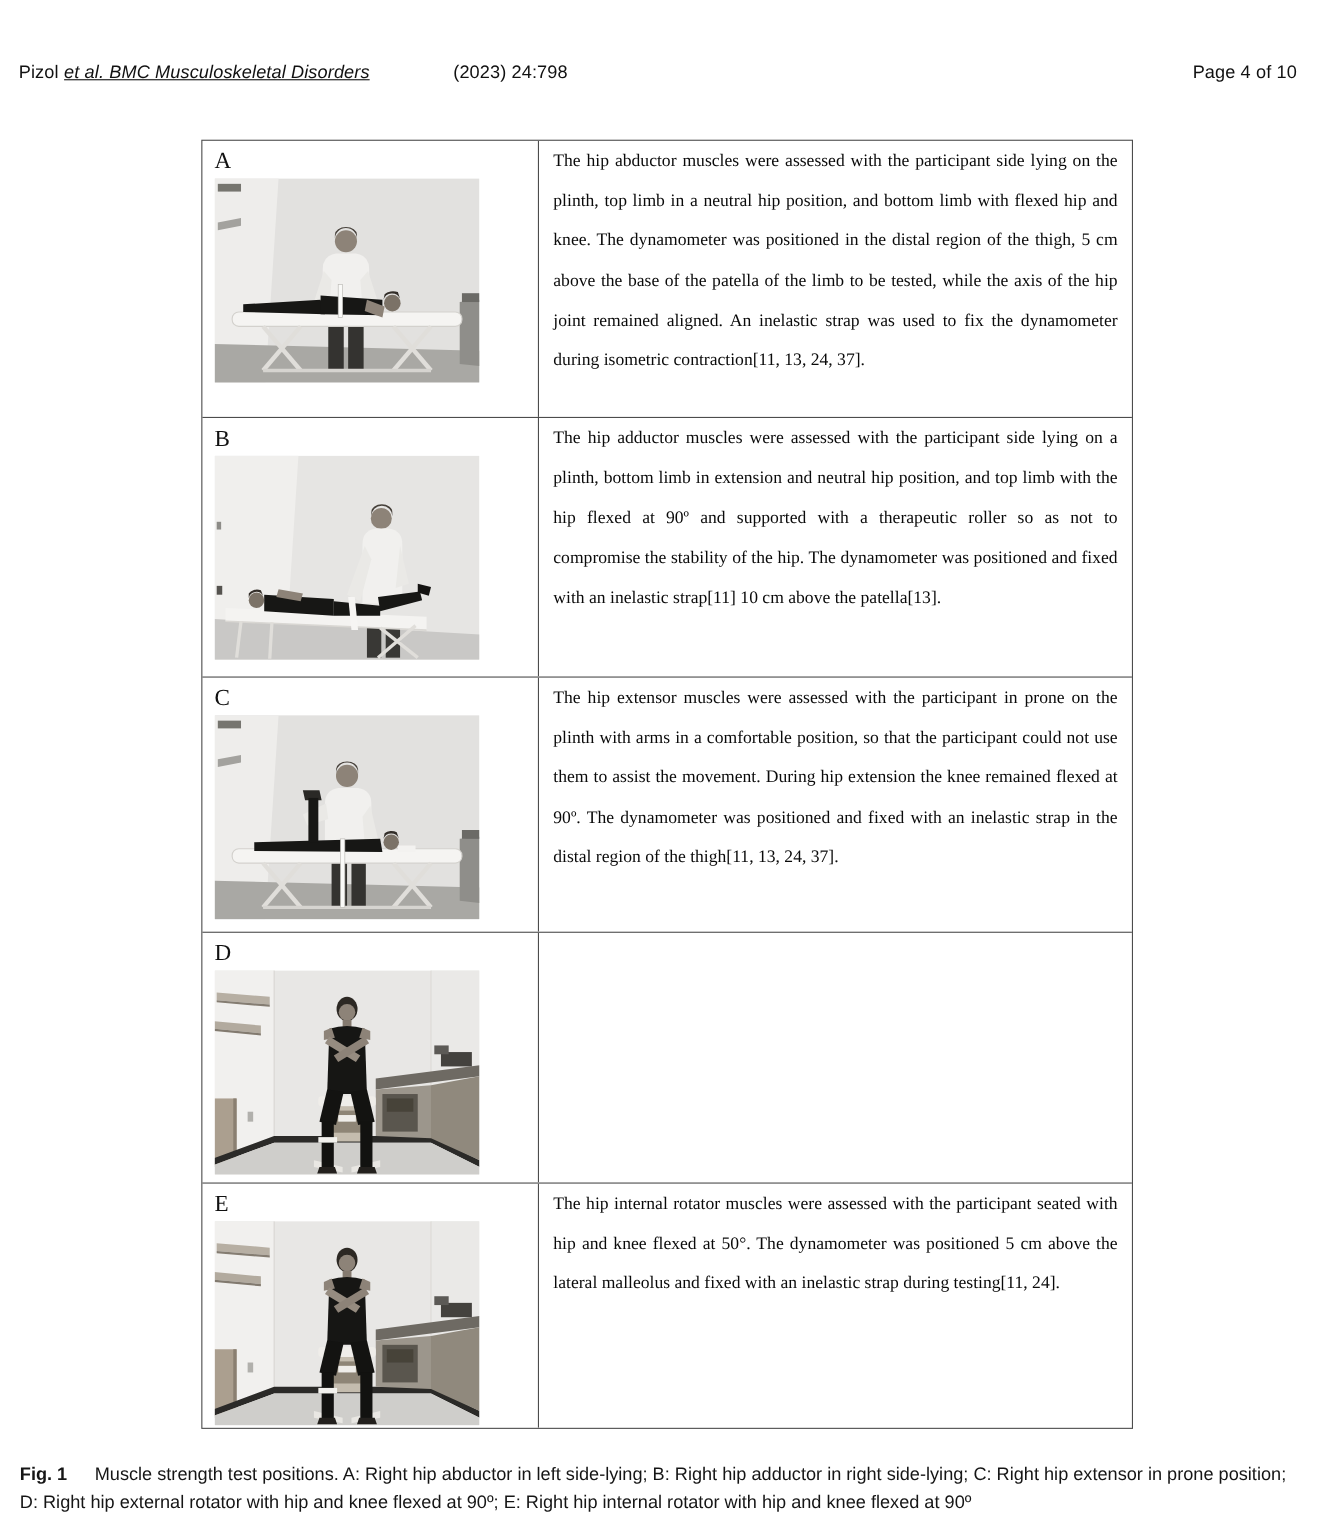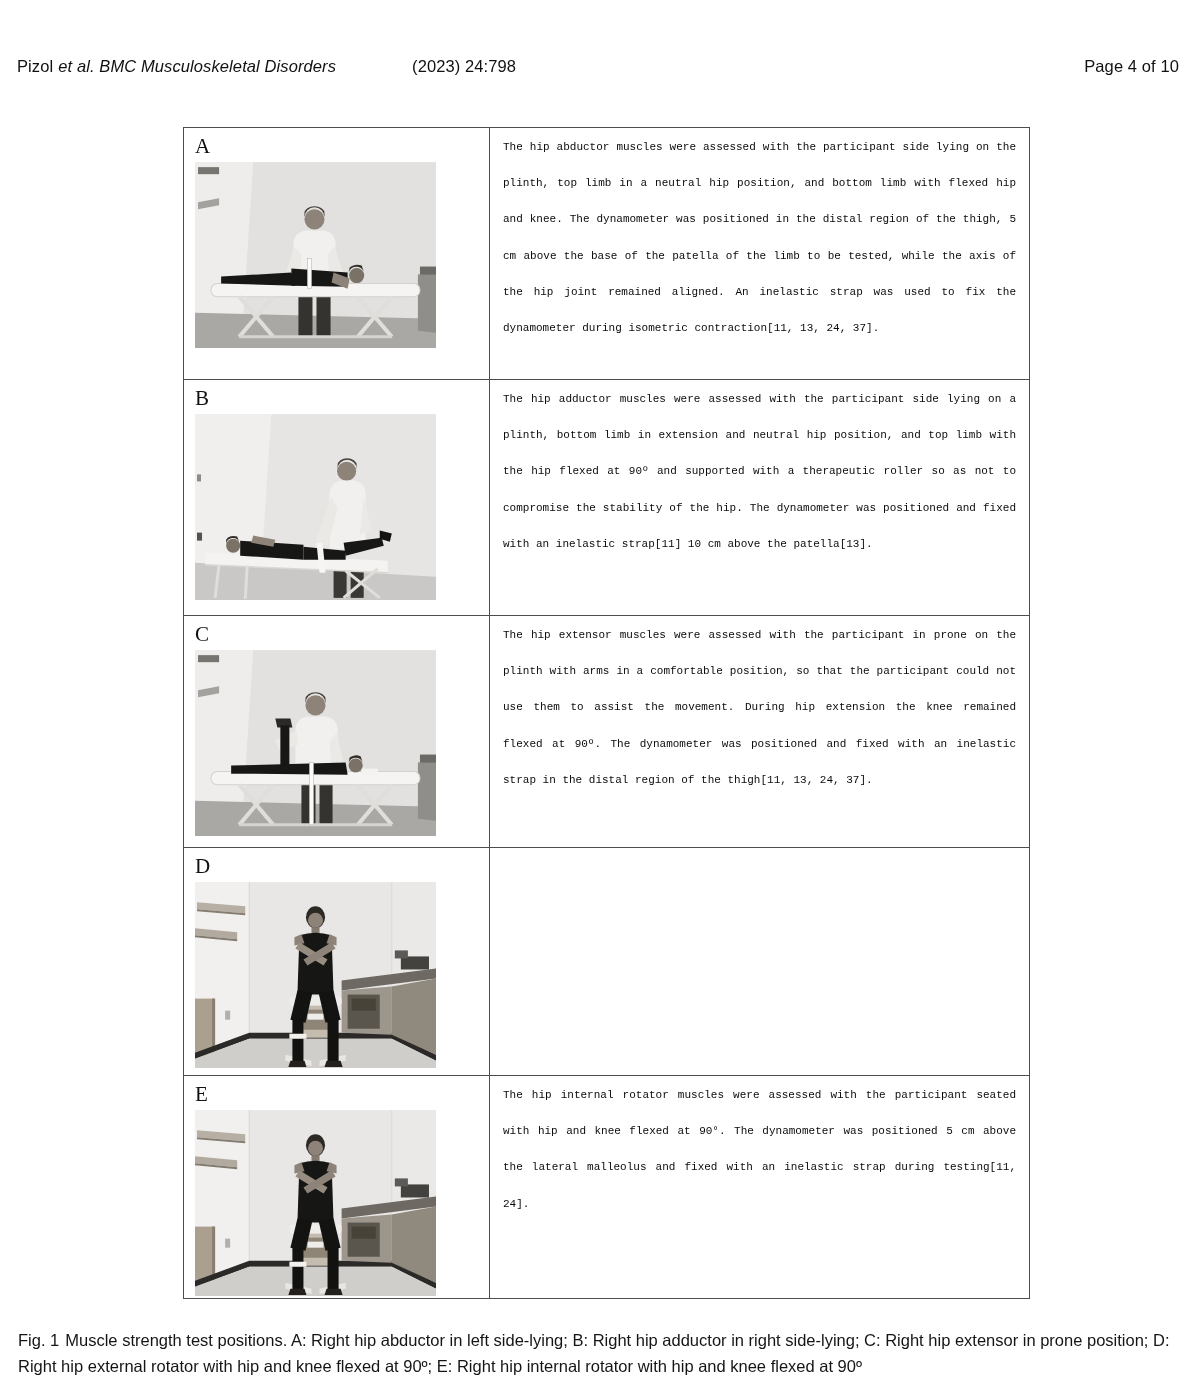--- a/index.html
+++ b/index.html
@@ -8,21 +8,21 @@
     width:1198px; height:1386px; position:relative;
     font-family:"Liberation Sans", sans-serif; color:#000;
     overflow:hidden;
   }
   
   .page-header {
     position:absolute; top:13px; left:17px; right:19px;
     display:flex; align-items:baseline;
     font-size:16.5px; color:#111; letter-spacing:0.1px;
   }
-  .h-italic { font-style:italic; margin-left:5px; }
+  .h-italic { font-style:italic; margin-left:5px;text-decoration:underline; }
   .h-citation { margin-left:76px; }
   .header-right { margin-left:auto;margin-top:44px; }
   
   .figure-table {
     position:absolute; left:183px; top:127px; width:847px;
     border:1.5px solid #4c4c4c; background:#fff;
   }
   .fig-row { display:flex; border-top:1px solid #4c4c4c; overflow:hidden; }
   .fig-row:first-child { border-top:none; }
   .row-a { height:251px; } .row-b { height:236px; } .row-c { height:232px; }
@@ -31,29 +31,29 @@
     width:306px; flex:0 0 306px; border-right:1px solid #4c4c4c;
     padding:5px 0 0 11px; overflow:hidden;
   }
   .row-label {
     font-family:"Liberation Serif", serif; font-size:21px; line-height:26px;
     color:#111;
   }
   svg.photo { display:block; width:241px; height:186px; margin-top:3px; }
   .text-cell { flex:1; padding:1px 13px 0 13px; overflow:hidden; }
   .text-cell p {
-    font-family:Liberation Mono, monospace; font-size:11px;
+    font-family:Liberation Serif, serif; font-size:16px;
     line-height:36.2px; text-align:justify; color:#0a0a0a;
   }
   
   .figure-caption {
     position:absolute; left:18px; top:1328px; width:1163px;
     font-size:16.5px; line-height:25.5px; color:#151515;
   }
-  .cap-label { font-weight:normal; padding-right:6px;text-align:right; }
+  .cap-label { font-weight:bold; padding-right:25px;text-align:right; }
   .defs-holder { position:absolute; width:0; height:0; overflow:hidden; }
 </style>
 </head>
 <body>
 
 <svg class="defs-holder" aria-hidden="true">
   <defs>
 
     <symbol id="scene-a" viewBox="0 0 240 185">
       <rect width="240" height="185" fill="#e2e1df"></rect>
@@ -255,21 +255,21 @@
     </div>
 
     <div class="fig-row row-e">
       <div class="photo-cell">
         <div class="row-label">E</div>
         <svg class="photo" viewBox="0 0 240 185">
             <use href="#scene-d"></use>
           </svg>
       </div>
       <div class="text-cell">
-        <p>The hip internal rotator muscles were assessed with the participant seated with hip and knee flexed at 90°. The dynamometer was positioned 5 cm above the lateral malleolus and fixed with an inelastic strap during testing[11, 24].</p>
+        <p>The hip internal rotator muscles were assessed with the participant seated with hip and knee flexed at 50°. The dynamometer was positioned 5 cm above the lateral malleolus and fixed with an inelastic strap during testing[11, 24].</p>
       </div>
     </div>
 
   </div>
 
   <div class="figure-caption">
     <span class="cap-label">Fig. 1</span><span>Muscle strength test positions. A: Right hip abductor in left side-lying; B: Right hip adductor in right side-lying; C: Right hip extensor in prone position; D: Right hip external rotator with hip and knee flexed at 90º; E: Right hip internal rotator with hip and knee flexed at 90º</span>
   </div>
 
 </div>

